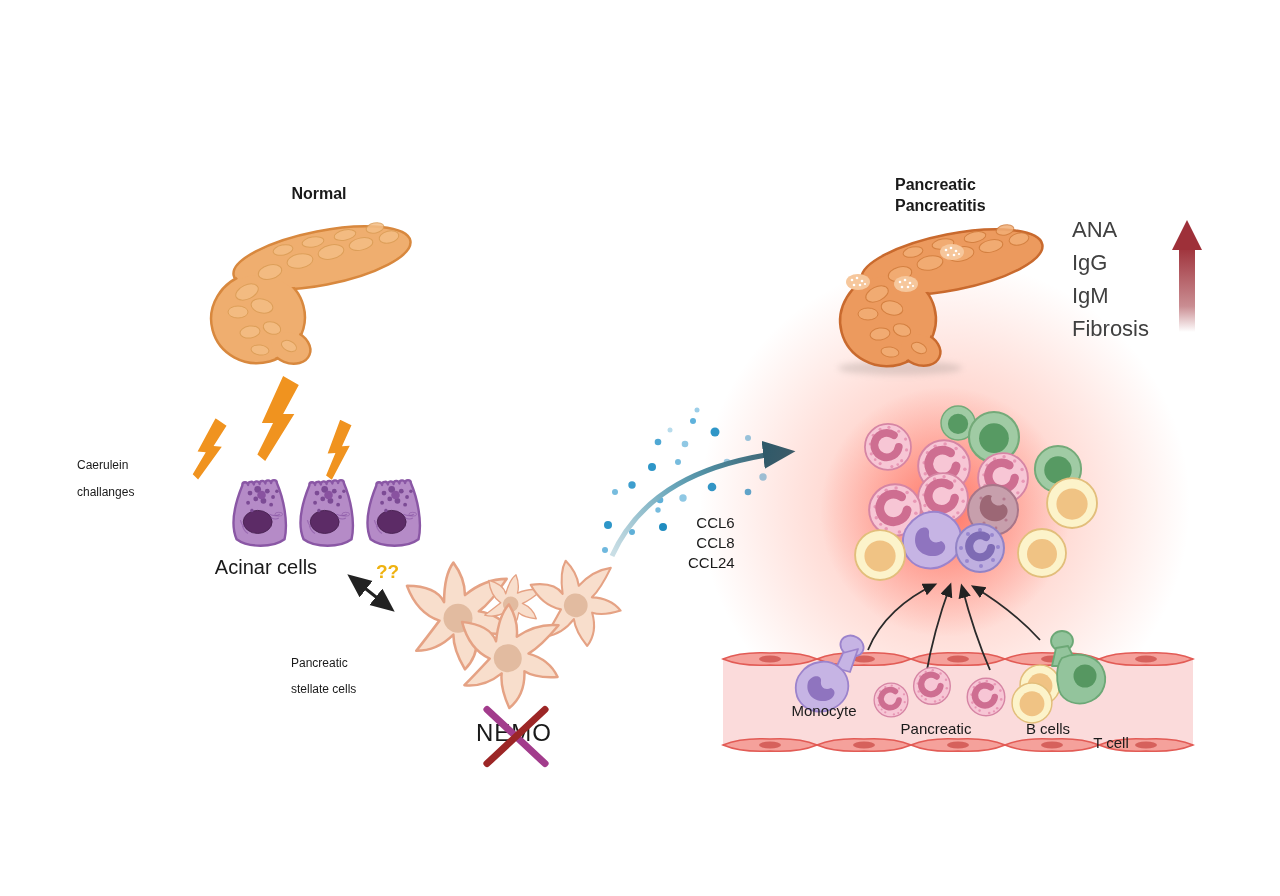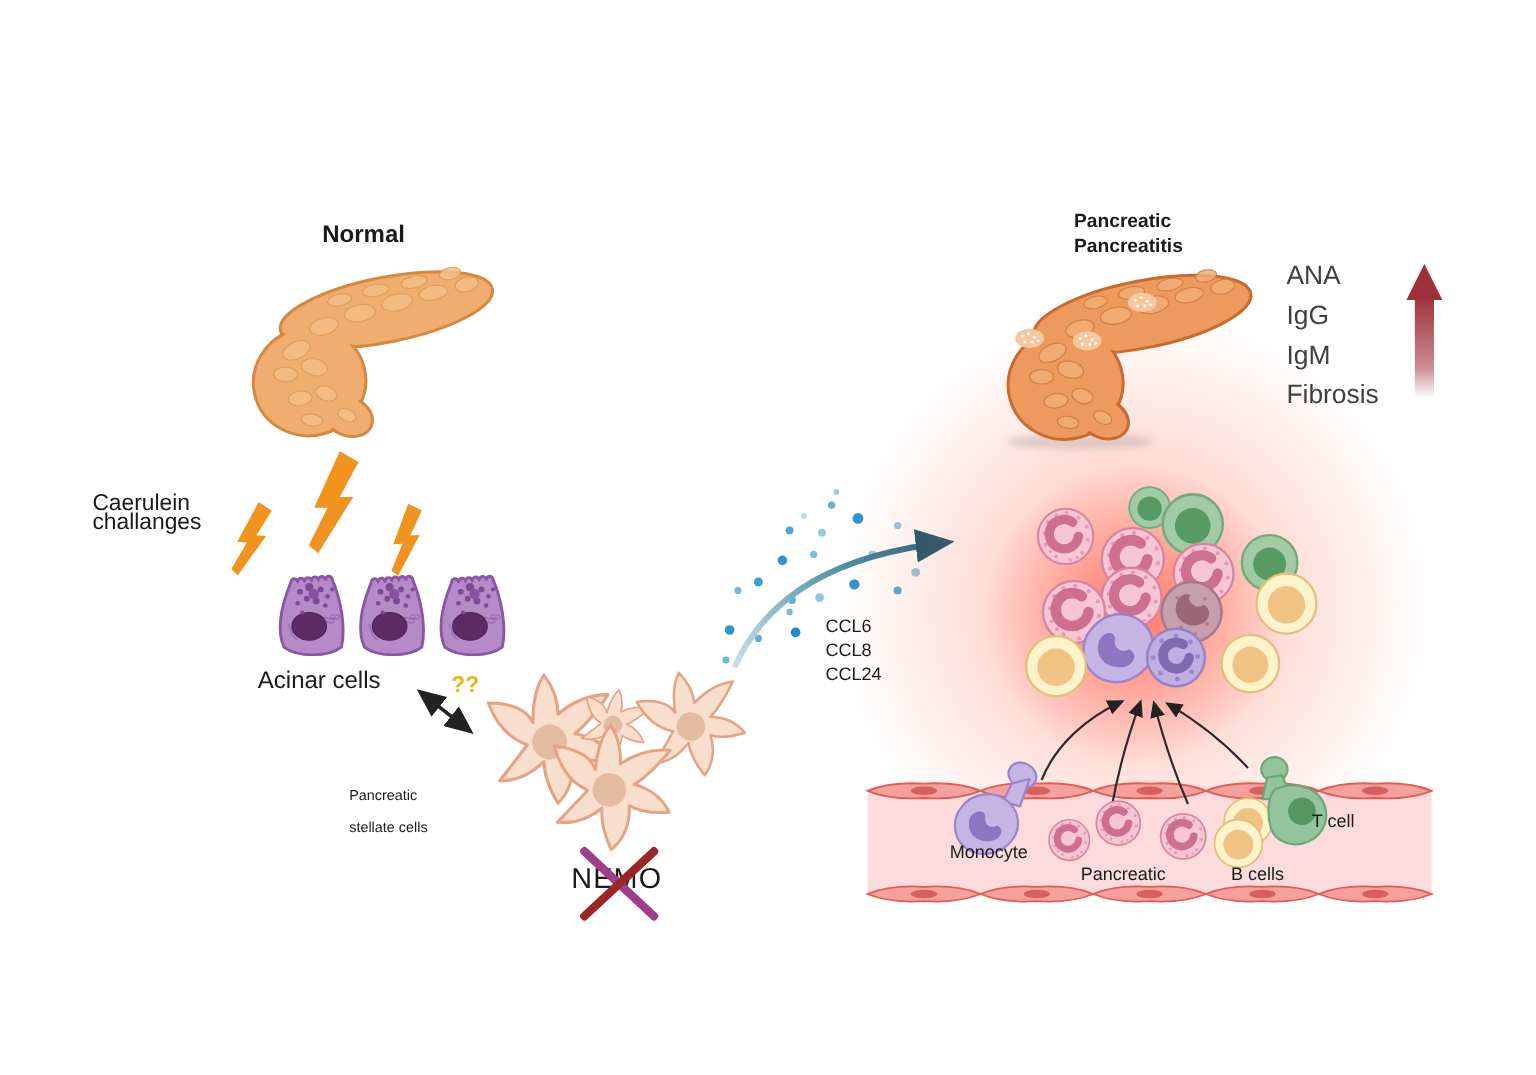--- a/index.html
+++ b/index.html
@@ -2,34 +2,34 @@
 <html><head>
 <meta charset="utf-8">
 <style>
   html,body{margin:0;padding:0;}
   body{width:1280px;height:896px;position:relative;background:#ffffff;overflow:hidden;
        font-family:"Liberation Sans",sans-serif;}
   #scene{position:absolute;left:0;top:0;z-index:1;}
   .t{position:absolute;color:#1a1a1a;white-space:pre-line;z-index:2;line-height:1.25;}
   .bold{font-weight:bold;}
   .center{text-align:center;}
-  #normal-title{left:240px;top:184px;width:126px;font-size:20px;}
-  #caerulein{left:77px;top:412px;font-size:19px;line-height:16px;}
+  #normal-title{left:256px;top:184px;width:126px;font-size:16px;}
+  #caerulein{left:77px;top:452px;font-size:12px;line-height:27px;}
   #acinar{left:180px;top:555px;width:172px;font-size:20px;}
   #qq{left:376px;top:560px;font-size:19px;font-weight:bold;color:#EFB210;}
   #stellate{left:291px;top:650px;font-size:12px;line-height:26px;}
   #nemo{left:476px;top:718px;font-size:24px;font-weight:500;letter-spacing:1px;z-index:2;}
-  #ccl{left:688px;top:513px;font-size:15px;line-height:20px;}
+  #ccl{left:688px;top:513px;font-size:15px;line-height:20px;text-align:right;}
   #ai-title{left:895px;top:174px;font-size:16px;line-height:21px;}
   #markers{left:1072px;top:213px;font-size:22px;line-height:33px;color:#404040;}
   .vlabel{font-size:15px;transform:translateX(-50%);white-space:nowrap;}
   #lbl-mono{left:824px;top:702px;}
   #lbl-eos{left:936px;top:720px;}
   #lbl-b{left:1048px;top:720px;}
-  #lbl-t{left:1111px;top:676px;}
+  #lbl-t{left:1111px;top:734px;}
   
   #knockout-cross{position:absolute;left:470px;top:701px;width:94px;height:72px;z-index:3;}
   .x-stroke{position:absolute;left:3px;top:32px;width:86px;height:7px;border-radius:3px;}
   .x-back{background:#A23C8C;transform:rotate(43deg);}
   .x-front{background:#9C2626;transform:rotate(-43deg);}
 </style>
 </head>
 <body>
 
 <svg id="scene" width="1280" height="896" viewBox="0 0 1280 896">

